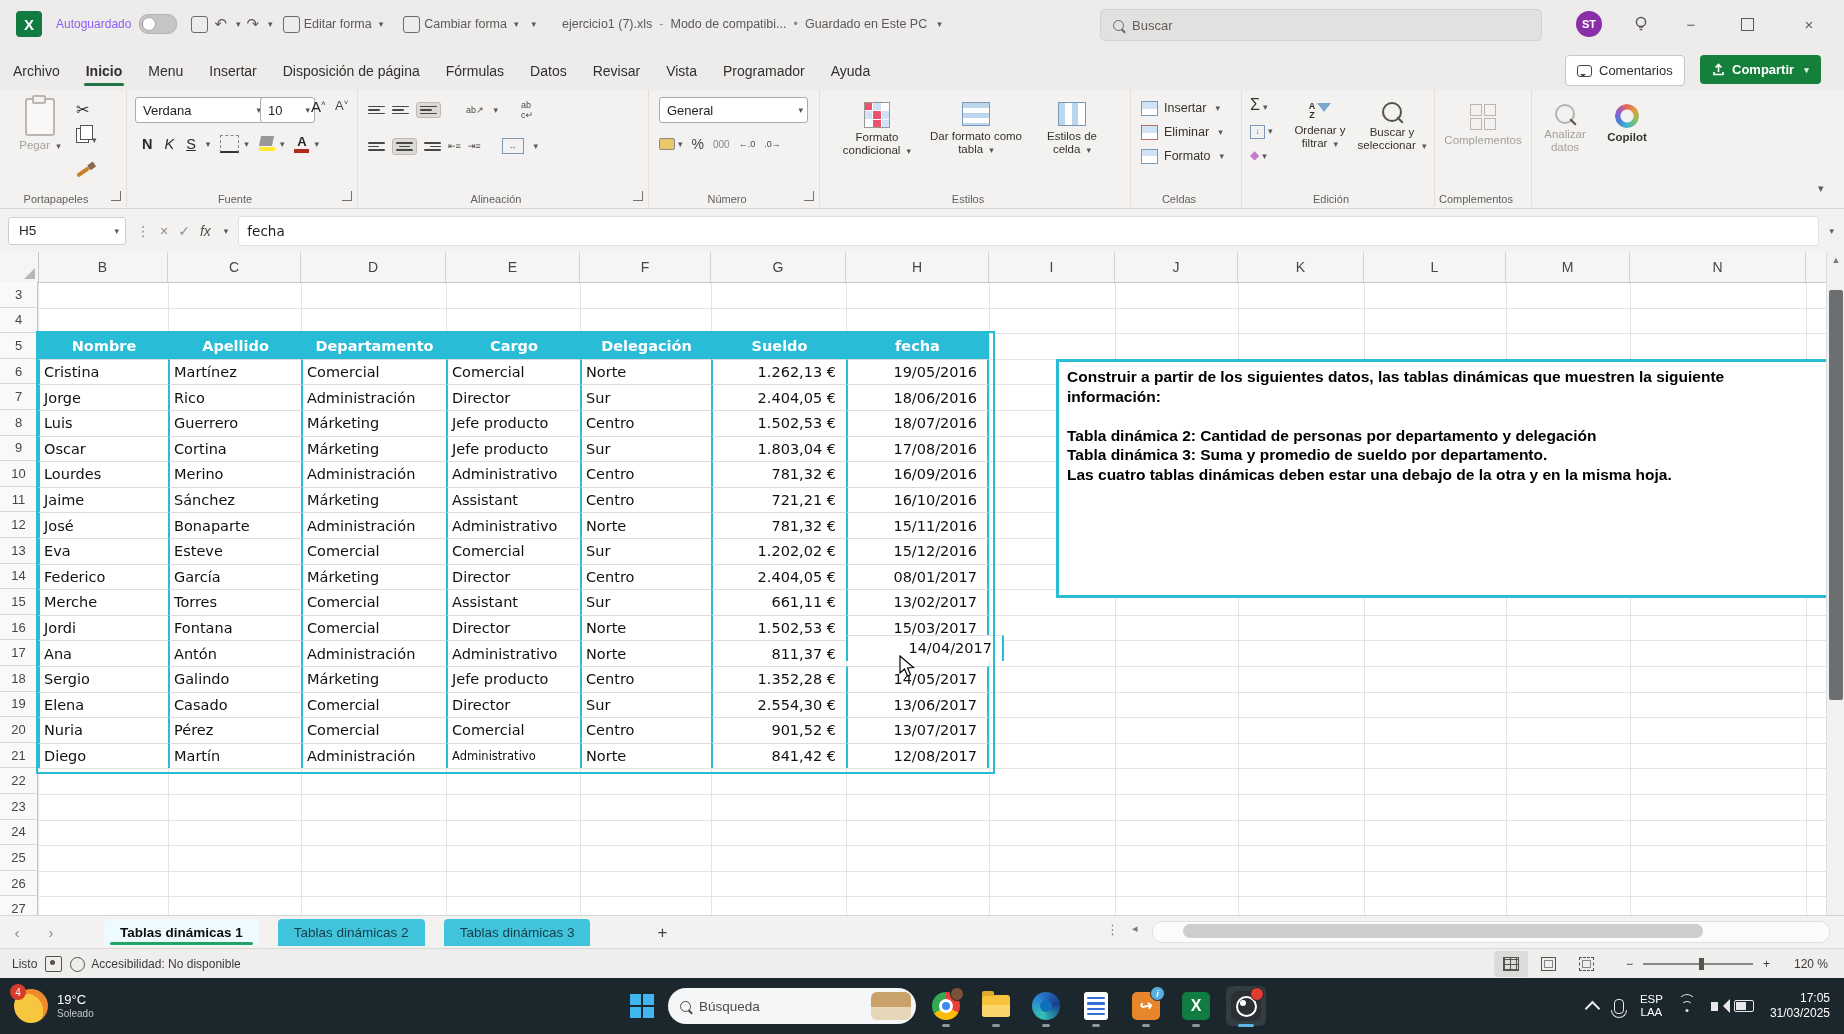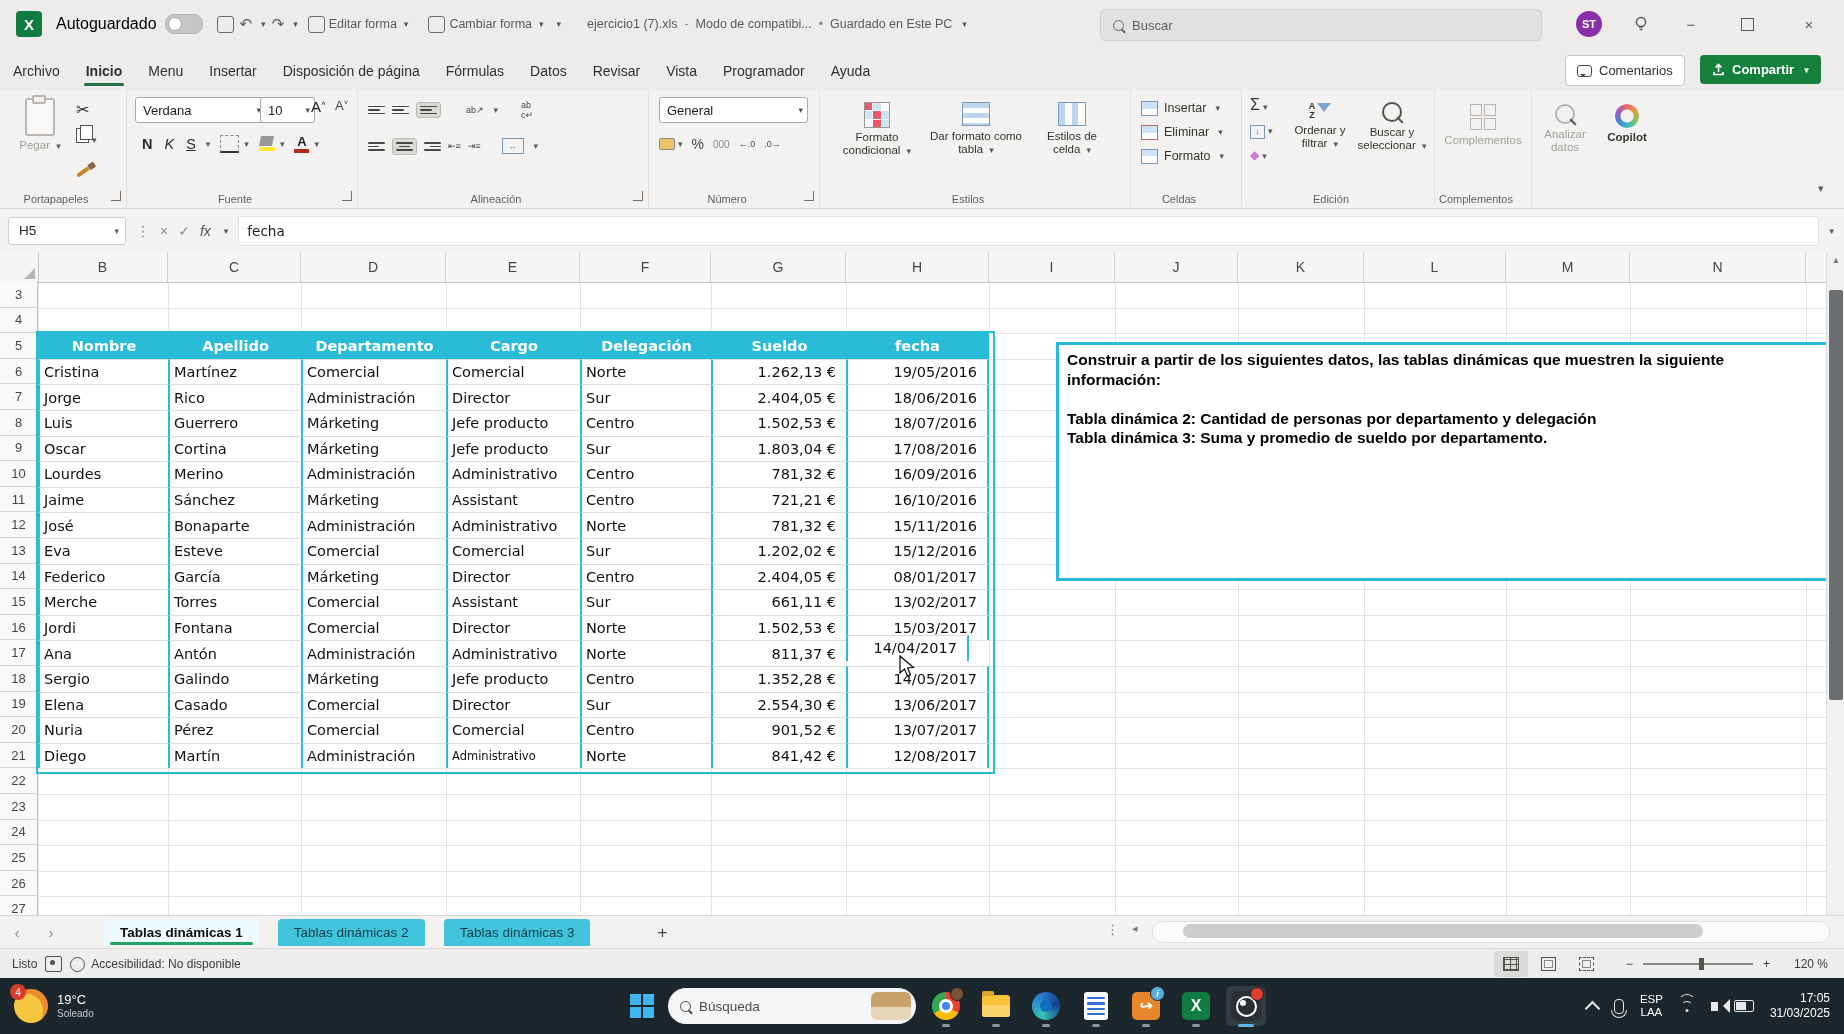--- a/index.html
+++ b/index.html
@@ -4,21 +4,21 @@
 <style>
   html,body{margin:0;padding:0;background:#777;}
   #root{position:relative;width:1844px;height:1034px;overflow:hidden;background:#fff;
         font-family:"Liberation Sans",sans-serif;color:#252423;-webkit-font-smoothing:antialiased;}
   .abs{position:absolute;}
   .car{font-size:9px;color:#5a5856;margin-left:3px;}
   
   #titlebar{left:0;top:0;width:1844px;height:48px;background:#eeeceb;display:flex;align-items:center;}
   .xl-logo{width:26px;height:26px;border-radius:4px;background:#107c41;color:#fff;font-weight:bold;
            font-size:15px;display:flex;align-items:center;justify-content:center;margin:0 14px 0 16px;}
-  .tb-txt{font-size:16px;color:#000000;}
+  .tb-txt{font-size:12px;color:#8b5cf6;}
   .toggle{width:36px;height:18px;border-radius:9px;background:#c8c6c4;border:1px solid #b5b3b1;margin:0 14px 0 8px;position:relative;}
   .toggle .knob{position:absolute;left:2px;top:2px;width:12px;height:12px;border-radius:50%;background:#fff;border:1px solid #a8a6a4;}
   .qat{display:flex;align-items:center;gap:4px;margin:0 10px;color:#5c5a58;font-size:12.5px;}
   .qat-ic{width:15px;height:15px;border:1.4px solid #6d6b69;border-radius:3px;display:inline-block;}
   .glyphbtn{font-size:15px;color:#5c5a58;margin:0 6px;}
   #file-cluster{margin-left:26px;display:flex;align-items:center;gap:7px;font-size:12.5px;color:#5c5a58;white-space:nowrap;}
   #tb-search{position:absolute;left:1100px;top:9px;width:440px;height:30px;background:#e3e1df;border:1px solid #d4d2d0;
              border-radius:5px;display:flex;align-items:center;font-size:13px;color:#605e5c;}
   .mag{width:9px;height:9px;border:1.6px solid #6a6866;border-radius:50%;position:relative;display:inline-block;margin:0 8px 0 12px;}
   .mag::after{content:"";position:absolute;width:5px;height:1.6px;background:#6a6866;transform:rotate(45deg);left:7px;top:9px;}
@@ -675,21 +675,21 @@
         <div class="tcell sep" style="left: 446px; top: 362.8px; width: 134px; height: 25.6px;">Director</div>
         <div class="tcell sep" style="left: 580px; top: 362.8px; width: 131px; height: 25.6px;">Norte</div>
         <div class="tcell sep r" style="left: 711px; top: 362.8px; width: 135px; height: 25.6px;">1.502,53 €</div>
         <div class="tcell sep r last" style="left: 846px; top: 362.8px; width: 143px; height: 25.6px;">15/03/2017</div>
         <div class="tcell sep" style="left: 38px; top: 388.4px; width: 130px; height: 25.6px;">Ana</div>
         <div class="tcell sep" style="left: 168px; top: 388.4px; width: 133px; height: 25.6px;">Antón</div>
         <div class="tcell sep" style="left: 301px; top: 388.4px; width: 145px; height: 25.6px;">Administración</div>
         <div class="tcell sep" style="left: 446px; top: 388.4px; width: 134px; height: 25.6px;">Administrativo</div>
         <div class="tcell sep" style="left: 580px; top: 388.4px; width: 131px; height: 25.6px;">Norte</div>
         <div class="tcell sep r" style="left: 711px; top: 388.4px; width: 135px; height: 25.6px;">811,37 €</div>
-        <div class="tcell sep r last" style="left: 846px; top: 383px; width: 123px; height: 25.6px;">14/04/2017</div>
+        <div class="tcell sep r last" style="left: 846px; top: 383px; width: 158px; height: 25.6px;">14/04/2017</div>
         <div class="tcell sep" style="left: 38px; top: 414px; width: 130px; height: 25.6px;">Sergio</div>
         <div class="tcell sep" style="left: 168px; top: 414px; width: 133px; height: 25.6px;">Galindo</div>
         <div class="tcell sep" style="left: 301px; top: 414px; width: 145px; height: 25.6px;">Márketing</div>
         <div class="tcell sep" style="left: 446px; top: 414px; width: 134px; height: 25.6px;">Jefe producto</div>
         <div class="tcell sep" style="left: 580px; top: 414px; width: 131px; height: 25.6px;">Centro</div>
         <div class="tcell sep r" style="left: 711px; top: 414px; width: 135px; height: 25.6px;">1.352,28 €</div>
         <div class="tcell sep r last" style="left: 846px; top: 414px; width: 143px; height: 25.6px;">14/05/2017</div>
         <div class="tcell sep" style="left: 38px; top: 439.6px; width: 130px; height: 25.6px;">Elena</div>
         <div class="tcell sep" style="left: 168px; top: 439.6px; width: 133px; height: 25.6px;">Casado</div>
         <div class="tcell sep" style="left: 301px; top: 439.6px; width: 145px; height: 25.6px;">Comercial</div>
@@ -706,26 +706,27 @@
         <div class="tcell sep r last" style="left: 846px; top: 465.2px; width: 143px; height: 25.6px;">13/07/2017</div>
         <div class="tcell sep" style="left: 38px; top: 490.8px; width: 130px; height: 25.6px;">Diego</div>
         <div class="tcell sep" style="left: 168px; top: 490.8px; width: 133px; height: 25.6px;">Martín</div>
         <div class="tcell sep" style="left: 301px; top: 490.8px; width: 145px; height: 25.6px;">Administración</div>
         <div class="tcell sep shrink" style="left: 446px; top: 490.8px; width: 134px; height: 25.6px;">Administrativo</div>
         <div class="tcell sep" style="left: 580px; top: 490.8px; width: 131px; height: 25.6px;">Norte</div>
         <div class="tcell sep r" style="left: 711px; top: 490.8px; width: 135px; height: 25.6px;">841,42 €</div>
         <div class="tcell sep r last" style="left: 846px; top: 490.8px; width: 143px; height: 25.6px;">12/08/2017</div>
       </div>
     <div id="tbl-outline" style="left: 36px; top: 79.2px; width: 955px; height: 439.2px;"></div>
-    <div id="notebox" style="left:1056px;top:90px;width:788px;height:239px">
+    <div id="notebox" style="left:1056px;top:107px;width:788px;height:239px">
         <p>Construir a partir de los siguientes datos, las tablas dinámicas que muestren la siguiente</p>
         <p>información:</p>
         <p class="blank"></p>
         <p>Tabla dinámica 2: Cantidad de personas por departamento y delegación</p>
         <p>Tabla dinámica 3:  Suma y promedio de sueldo por departamento.</p>
+        <p>Las cuatro tablas dinámicas deben estar una debajo de la otra y en la misma hoja.</p>
       </div>
     <div id="vsb">
       <div class="arr" style="top:0">▲</div>
       <div class="thumb"></div>
     </div>
   </div>
 
   <div id="tabbar" class="abs">
     <span class="navarr">‹</span>
     <span class="navarr" style="margin-right:36px">›</span>

